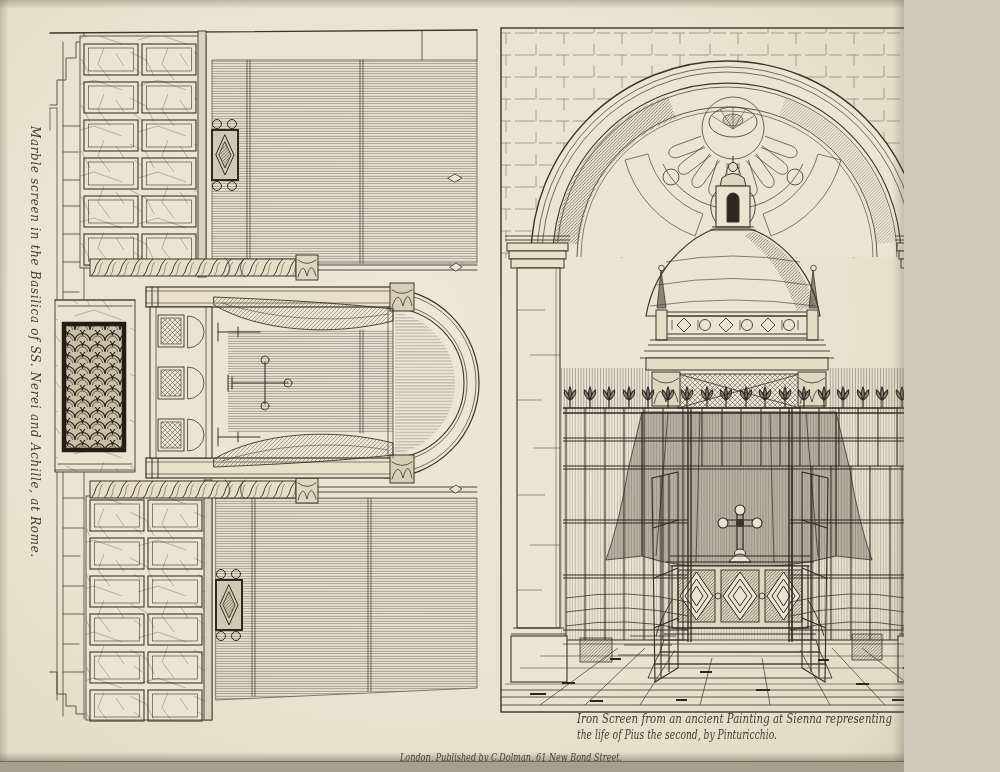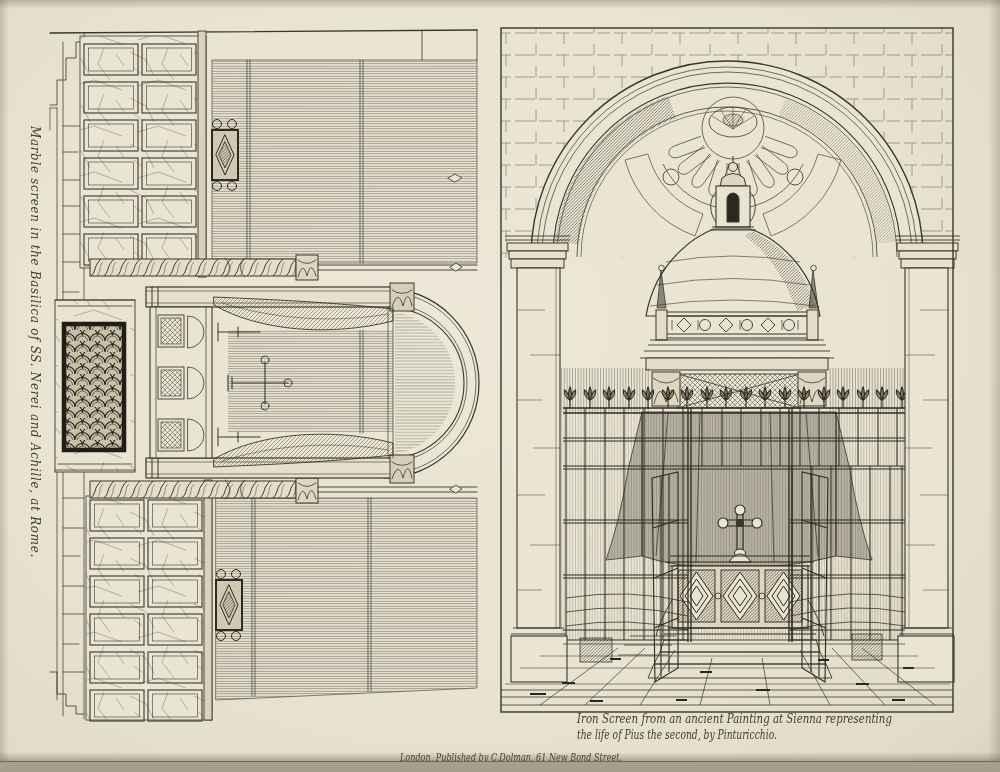--- a/index.html
+++ b/index.html
@@ -1,17 +1,17 @@
 <!DOCTYPE html>
 <html><head>
 <meta charset="utf-8">
 <style>
   html,body{margin:0;padding:0;background:#cfcaba;}
   .page{
-    position:relative;width:1000px;height:772px;overflow:hidden;
+    position:relative;width:904px;height:772px;overflow:hidden;
     background:radial-gradient(ellipse at 45% 42%, #ece7d6 0%, #e9e4d1 55%, #e0dbc6 92%, #d6d1bb 100%);
     font-family:"DejaVu Serif","Liberation Serif",serif;
   }
   .edge{position:absolute;pointer-events:none;}
   .edge-top{left:0;top:0;width:100%;height:9px;background:linear-gradient(180deg,rgba(110,103,86,.38),rgba(110,103,86,0));}
   .edge-left{left:0;top:0;width:9px;height:100%;background:linear-gradient(90deg,rgba(110,103,86,.30),rgba(110,103,86,0));}
   .edge-right{right:0;top:0;width:12px;height:100%;background:linear-gradient(270deg,rgba(110,103,86,.30),rgba(110,103,86,0));}
   .edge-bottom-shadow{left:0;bottom:10px;width:100%;height:10px;background:linear-gradient(0deg,rgba(90,84,68,.45),rgba(90,84,68,0));}
   .edge-bottom-band{left:0;bottom:0;width:100%;height:10px;background:#a59f8e;border-top:1px solid #6e695a;}
   svg{position:absolute;left:0;top:0;}

